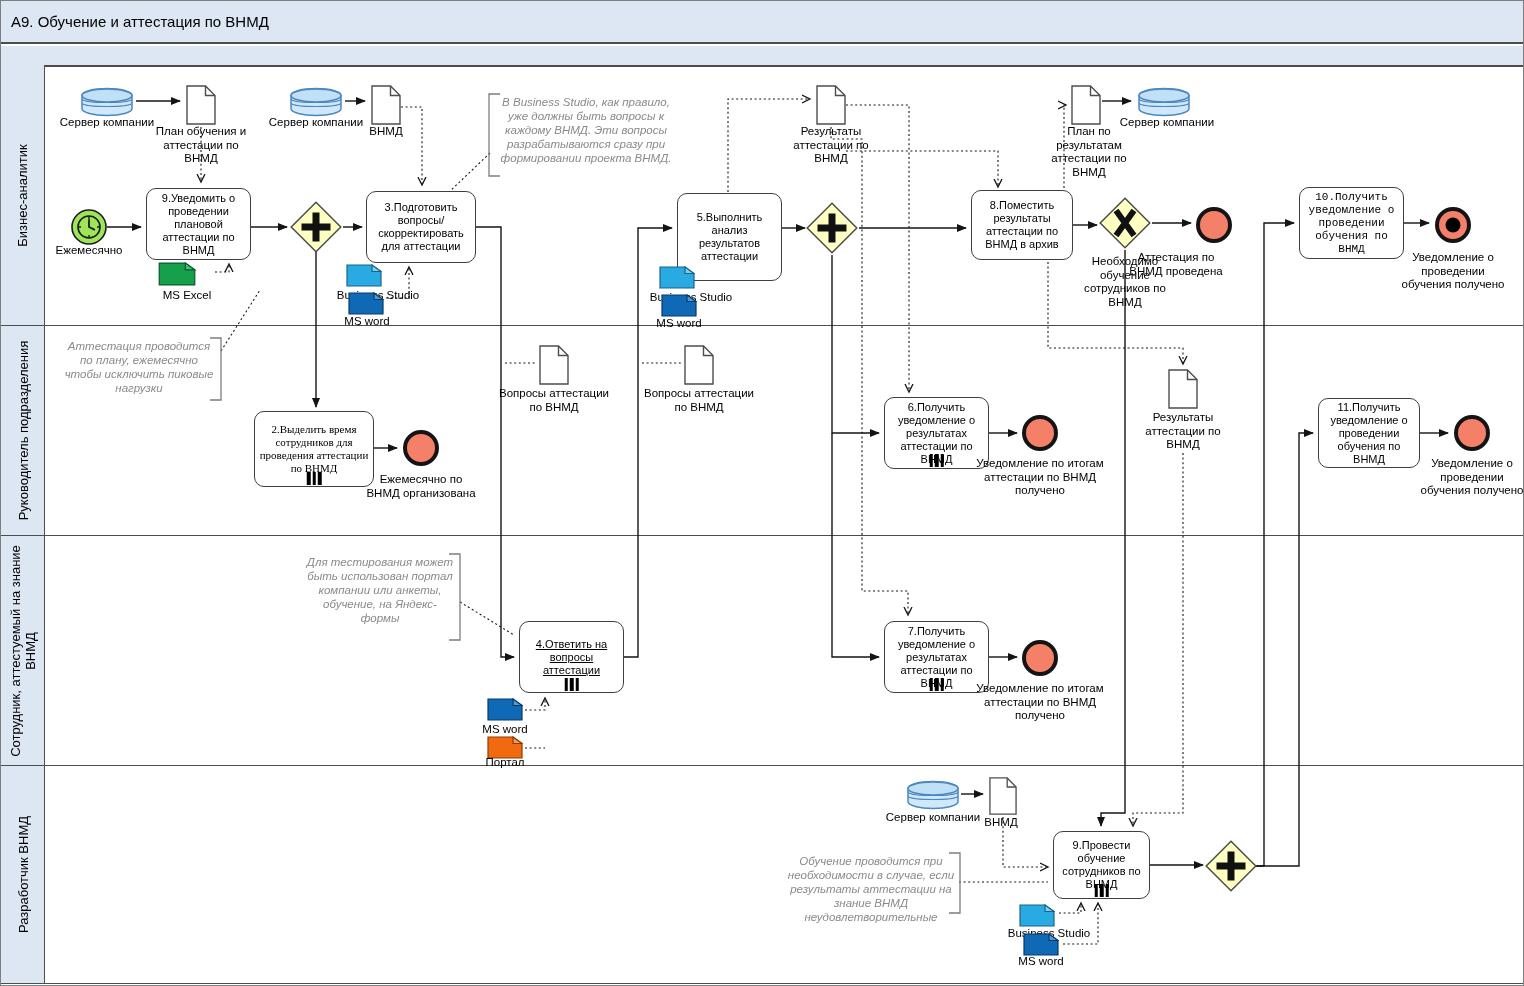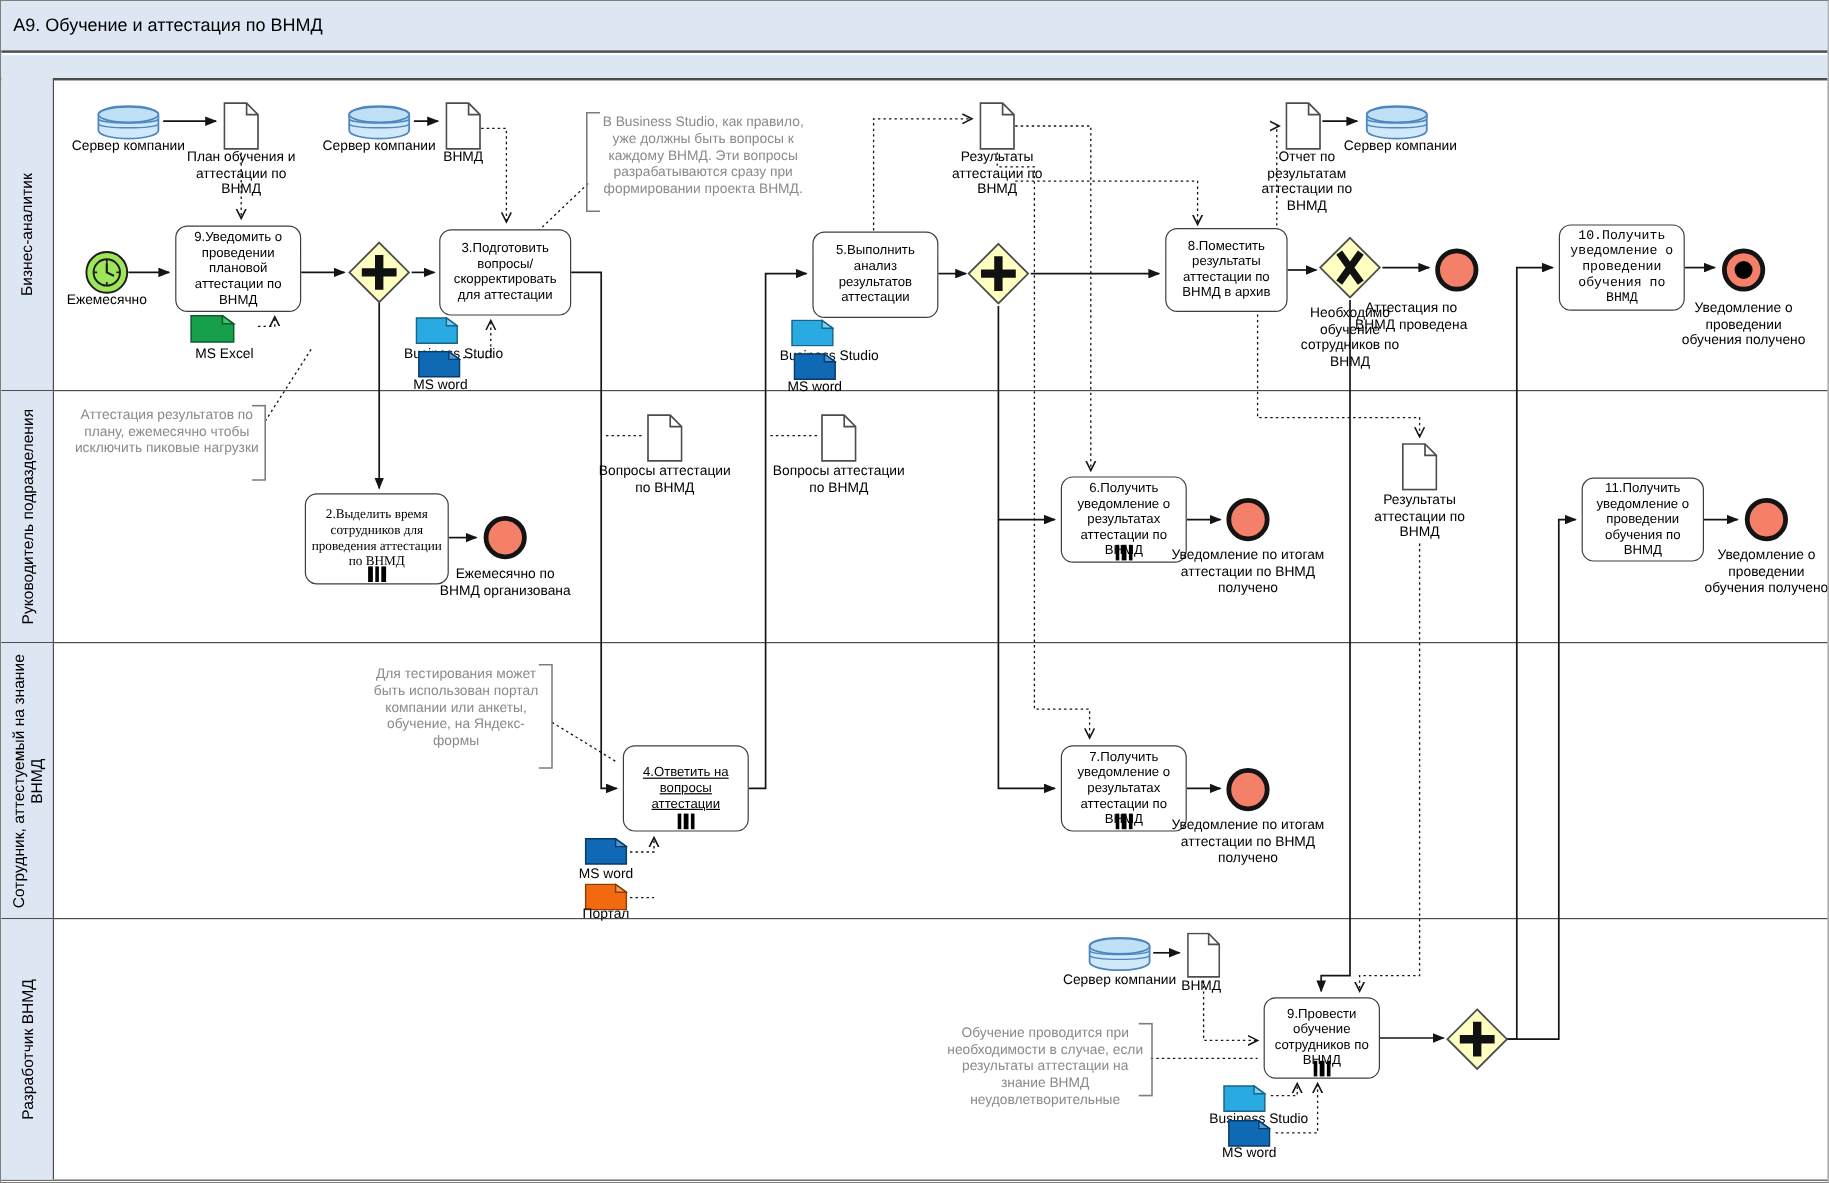--- a/index.html
+++ b/index.html
@@ -24,21 +24,21 @@
   .mi i{width:3.5px;height:13px;background:#000;display:block;}
   .end{position:absolute;width:36px;height:36px;border:4px solid #141414;border-radius:50%;
        background:#f5806a;box-sizing:border-box;}
   .term-core{position:absolute;left:50%;top:50%;transform:translate(-50%,-50%);width:15px;height:15px;
              background:#000;border-radius:50%;display:block;}
   .icon{position:absolute;line-height:0;}
   .nlabel{position:absolute;text-align:center;font-size:11.5px;line-height:13.5px;color:#000;}
   .ann{position:absolute;color:#8a8a8a;font-size:11.5px;line-height:14px;text-align:center;box-sizing:border-box;}
   .ann .br{position:absolute;top:0;}
   .ann .br-l{left:-2px;} .ann .br-r{right:-2px;}
-  .ann .ann-t{position:relative;padding:2px 4px;}
+  .ann .ann-t{position:relative;padding:2px 4px;font-style:italic;}
 </style>
 </head>
 <body>
 
 <div id="wrap">
   <div id="titlebar">
     <span>А9. Обучение и аттестация по ВНМД</span>
   </div>
   <div id="substrip"></div>
 
@@ -176,21 +176,21 @@
           <path d="M1,1 H26 L35,7.5 V22 H1 Z" fill="#1069b4" stroke="#083a66" stroke-width="1.2"></path>
           <path d="M26,1 V7.5 H35 Z" fill="#4e9bd8" stroke="#083a66" stroke-width="1.2"></path>
         </svg></div>
       <div class="nlabel" style="left: 331px; top: 314px; width: 70px;">MS word</div>
       <div class="ann" style="left: 489px; top: 92px; width: 192px; min-height: 84px;">
         <svg class="br br-l" width="13" height="84">
           <path d="M12,1 H1 V83 H12" fill="none" stroke="#7d7d7d" stroke-width="1.3"></path>
         </svg>
         <div class="ann-t">В Business Studio, как правило, уже должны быть вопросы к каждому ВНМД. Эти вопросы разрабатываются сразу при формировании проекта ВНМД.</div>
       </div>
-      <div class="task" style="left: 676px; top: 192px; width: 105px; height: 72px;">
+      <div class="task" style="left: 676px; top: 192px; width: 105px; height: 88px;">
         <span>5.Выполнить анализ результатов аттестации</span>
       </div>
       <div class="icon" style="left: 658px; top: 265px;"><svg width="36" height="23" viewBox="0 0 36 23">
           <path d="M1,1 H26 L35,7.5 V22 H1 Z" fill="#29abe2" stroke="#16648a" stroke-width="1.2"></path>
           <path d="M26,1 V7.5 H35 Z" fill="#7cd0f2" stroke="#16648a" stroke-width="1.2"></path>
         </svg></div>
       <div class="nlabel" style="left: 640px; top: 290px; width: 100px;">Business Studio</div>
       <div class="icon" style="left: 660px; top: 293px;"><svg width="36" height="23" viewBox="0 0 36 23">
           <path d="M1,1 H26 L35,7.5 V22 H1 Z" fill="#1069b4" stroke="#083a66" stroke-width="1.2"></path>
           <path d="M26,1 V7.5 H35 Z" fill="#4e9bd8" stroke="#083a66" stroke-width="1.2"></path>
@@ -205,21 +205,21 @@
           <polygon points="26,1.2 50.8,26 26,50.8 1.2,26" fill="#ffffc2" stroke="#4d4d4d" stroke-width="1.5"></polygon>
           <path d="M26,11.5 V40.5 M11.5,26 H40.5" stroke="#111" stroke-width="7"></path>
         </svg></div>
       <div class="task" style="left: 970px; top: 189px; width: 102px; height: 70px;">
         <span>8.Поместить результаты аттестации по ВНМД в архив</span>
       </div>
       <div class="icon" style="left: 1070px; top: 84px;"><svg width="30" height="40" viewBox="0 0 30 40" preserveAspectRatio="none">
           <path d="M1,1 H19.5 L29,10.5 V39 H1 Z" fill="#fff" stroke="#4d4d4d" stroke-width="1.4"></path>
           <path d="M19.5,1 V10.5 H29" fill="none" stroke="#4d4d4d" stroke-width="1.4"></path>
         </svg></div>
-      <div class="nlabel" style="left: 1038px; top: 124px; width: 100px;">Отчет по результатам аттестации по ВНМД</div>
+      <div class="nlabel" style="left: 1038px; top: 124px; width: 100px;">План по результатам аттестации по ВНМД</div>
       <div class="icon" style="left: 1136px; top: 86px;"><svg width="54" height="30" viewBox="0 0 54 30">
           <path d="M2,8.5 C2,4.4 13.2,1.5 27,1.5 C40.8,1.5 52,4.4 52,8.5 V21.5 C52,25.6 40.8,28.5 27,28.5 C13.2,28.5 2,25.6 2,21.5 Z" fill="#cfe9fb" stroke="#4e87c0" stroke-width="1.5"></path>
           <ellipse cx="27" cy="8.5" rx="25" ry="6.5" fill="#bfe0f5" stroke="#4e87c0" stroke-width="1.5"></ellipse>
           <path d="M2,12.5 C7,16.5 47,16.5 52,12.5 M2,16.5 C7,20.5 47,20.5 52,16.5" fill="none" stroke="#4e87c0" stroke-width="1.2"></path>
         </svg></div>
       <div class="nlabel" style="left: 1114px; top: 115px; width: 104px;">Сервер компании</div>
       <div class="icon" style="left: 1098px; top: 196px;"><svg width="52" height="52" viewBox="0 0 52 52">
           <polygon points="26,1.2 50.8,26 26,50.8 1.2,26" fill="#ffffc2" stroke="#4d4d4d" stroke-width="1.5"></polygon>
           <path d="M17,13.5 L35,38.5 M35,13.5 L17,38.5" stroke="#111" stroke-width="6"></path>
         </svg></div>
@@ -230,21 +230,21 @@
         <span>10.Получить уведомление о проведении обучения по ВНМД</span>
       </div>
       <div class="end" style="left: 1434px; top: 206px;">
         <span class="term-core"></span>
       </div>
       <div class="nlabel" style="left: 1397px; top: 250px; width: 110px;">Уведомление о проведении обучения получено</div>
       <div class="ann" style="left: 57px; top: 336px; width: 162px; min-height: 64px;">
         <svg class="br br-r" width="13" height="64">
           <path d="M1,1 H12 V63 H1" fill="none" stroke="#7d7d7d" stroke-width="1.3"></path>
         </svg>
-        <div class="ann-t">Аттестация результатов по плану, ежемесячно чтобы исключить пиковые нагрузки</div>
+        <div class="ann-t">Аттестация проводится по плану, ежемесячно чтобы исключить пиковые нагрузки</div>
       </div>
       <div class="task" style="left: 253px; top: 410px; width: 120px; height: 76px; font-family: Liberation Serif, serif;">
         <span>2.Выделить время сотрудников для проведения аттестации по ВНМД</span>
         <span class="mi">
           <i></i>
           <i></i>
           <i></i>
         </span>
       </div>
       <div class="end" style="left: 402px; top: 429px;"></div>

